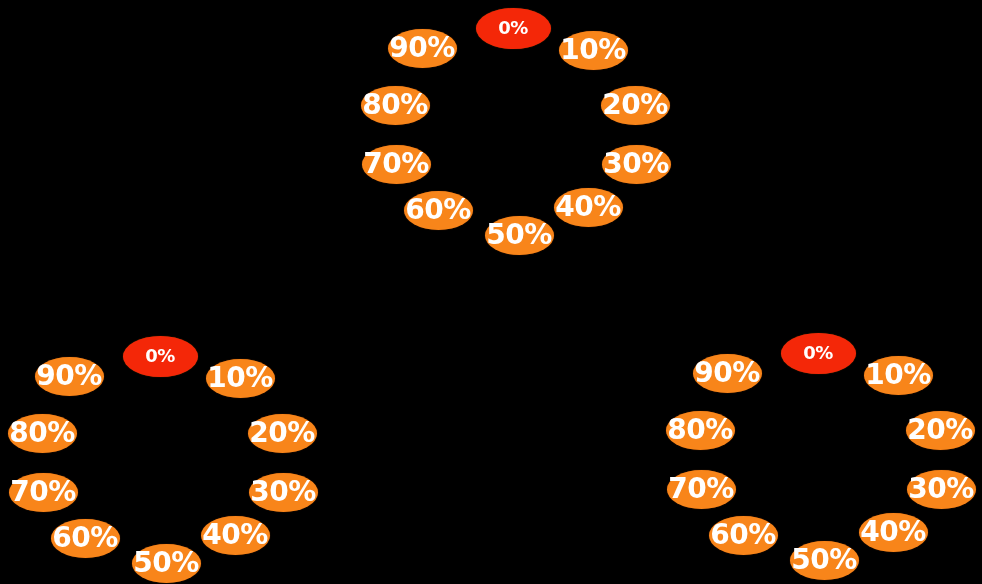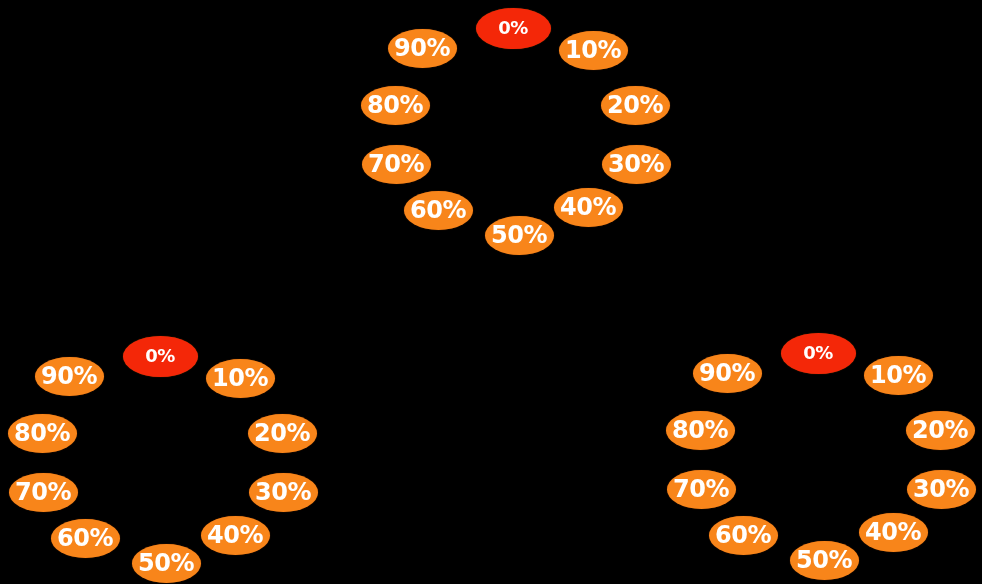--- a/index.html
+++ b/index.html
@@ -29,21 +29,21 @@
     height: 100%;
   }
   .node {
     position: absolute;
     border-radius: 50%;
     display: flex;
     align-items: center;
     justify-content: center;
     color: #ffffff;
     font-weight: bold;
-    font-size: 24px;
+    font-size: 28px;
     line-height: 1;
     letter-spacing: -0.5px;
     box-shadow: 0 0 1px rgba(160, 70, 0, 0.8);
   }
   .node.highlight {
     font-size: 18px;
   }
 </style>
 </head>
 <body style="background: rgb(0, 0, 0);">

